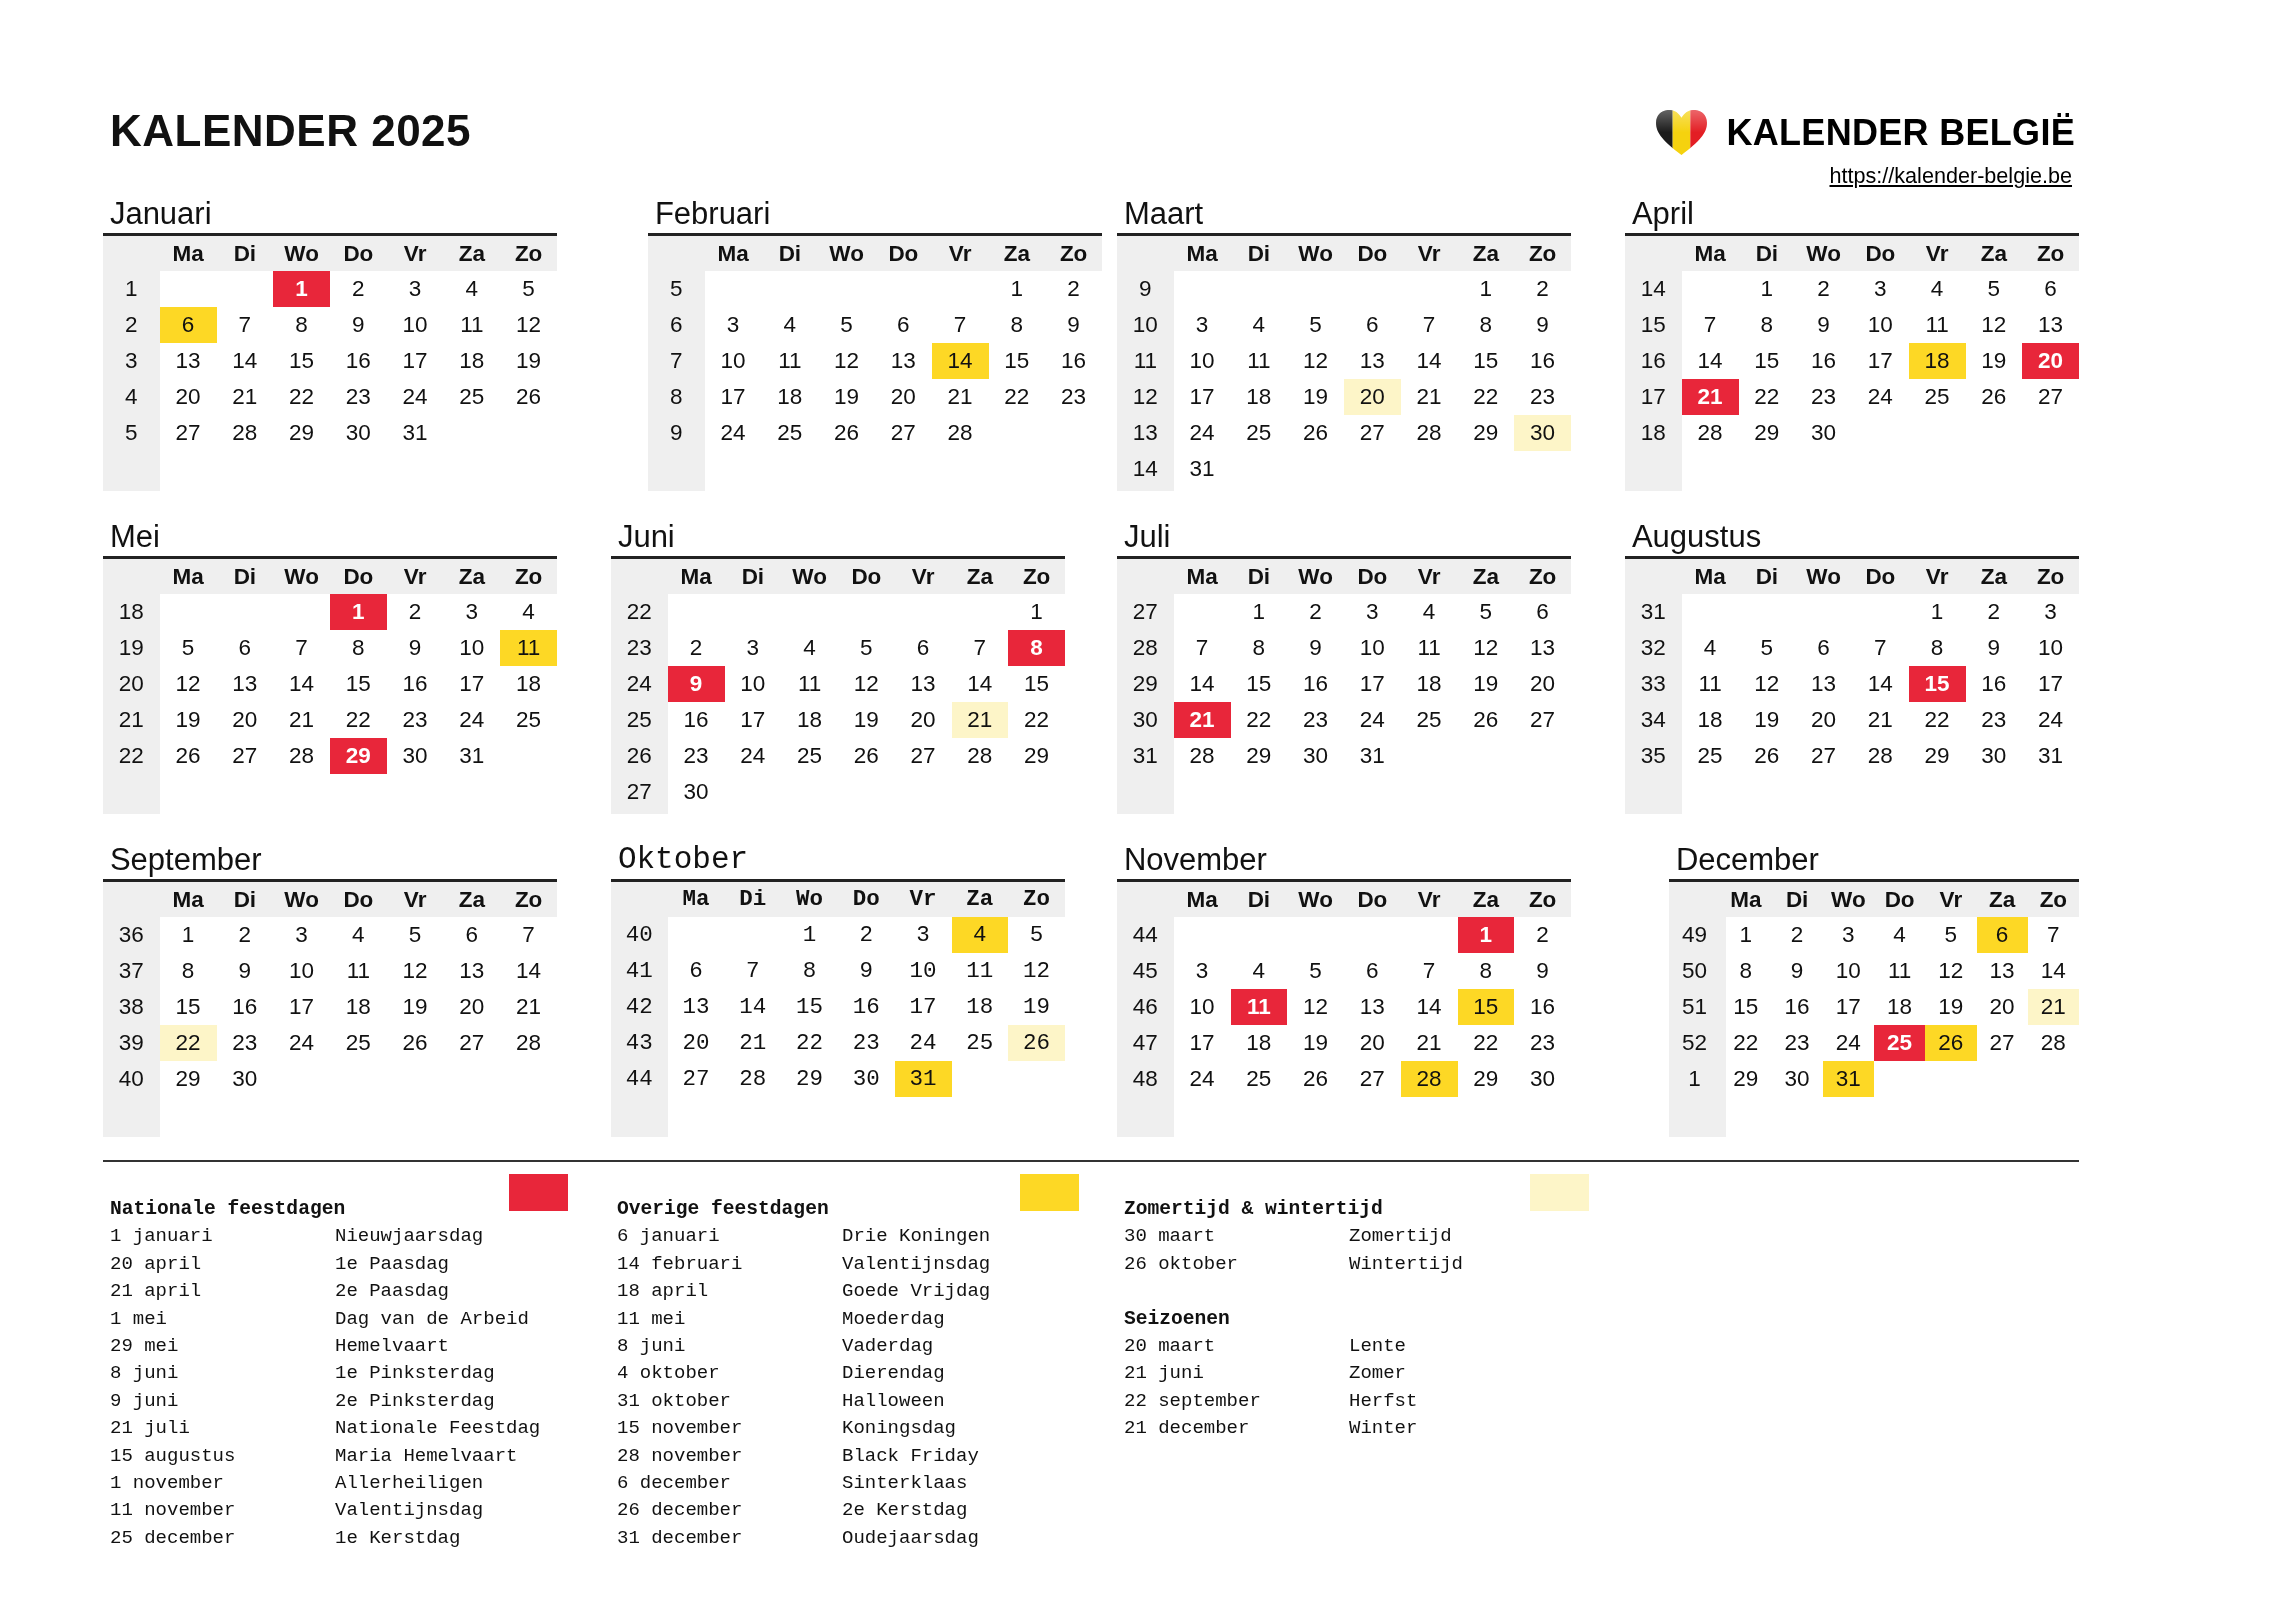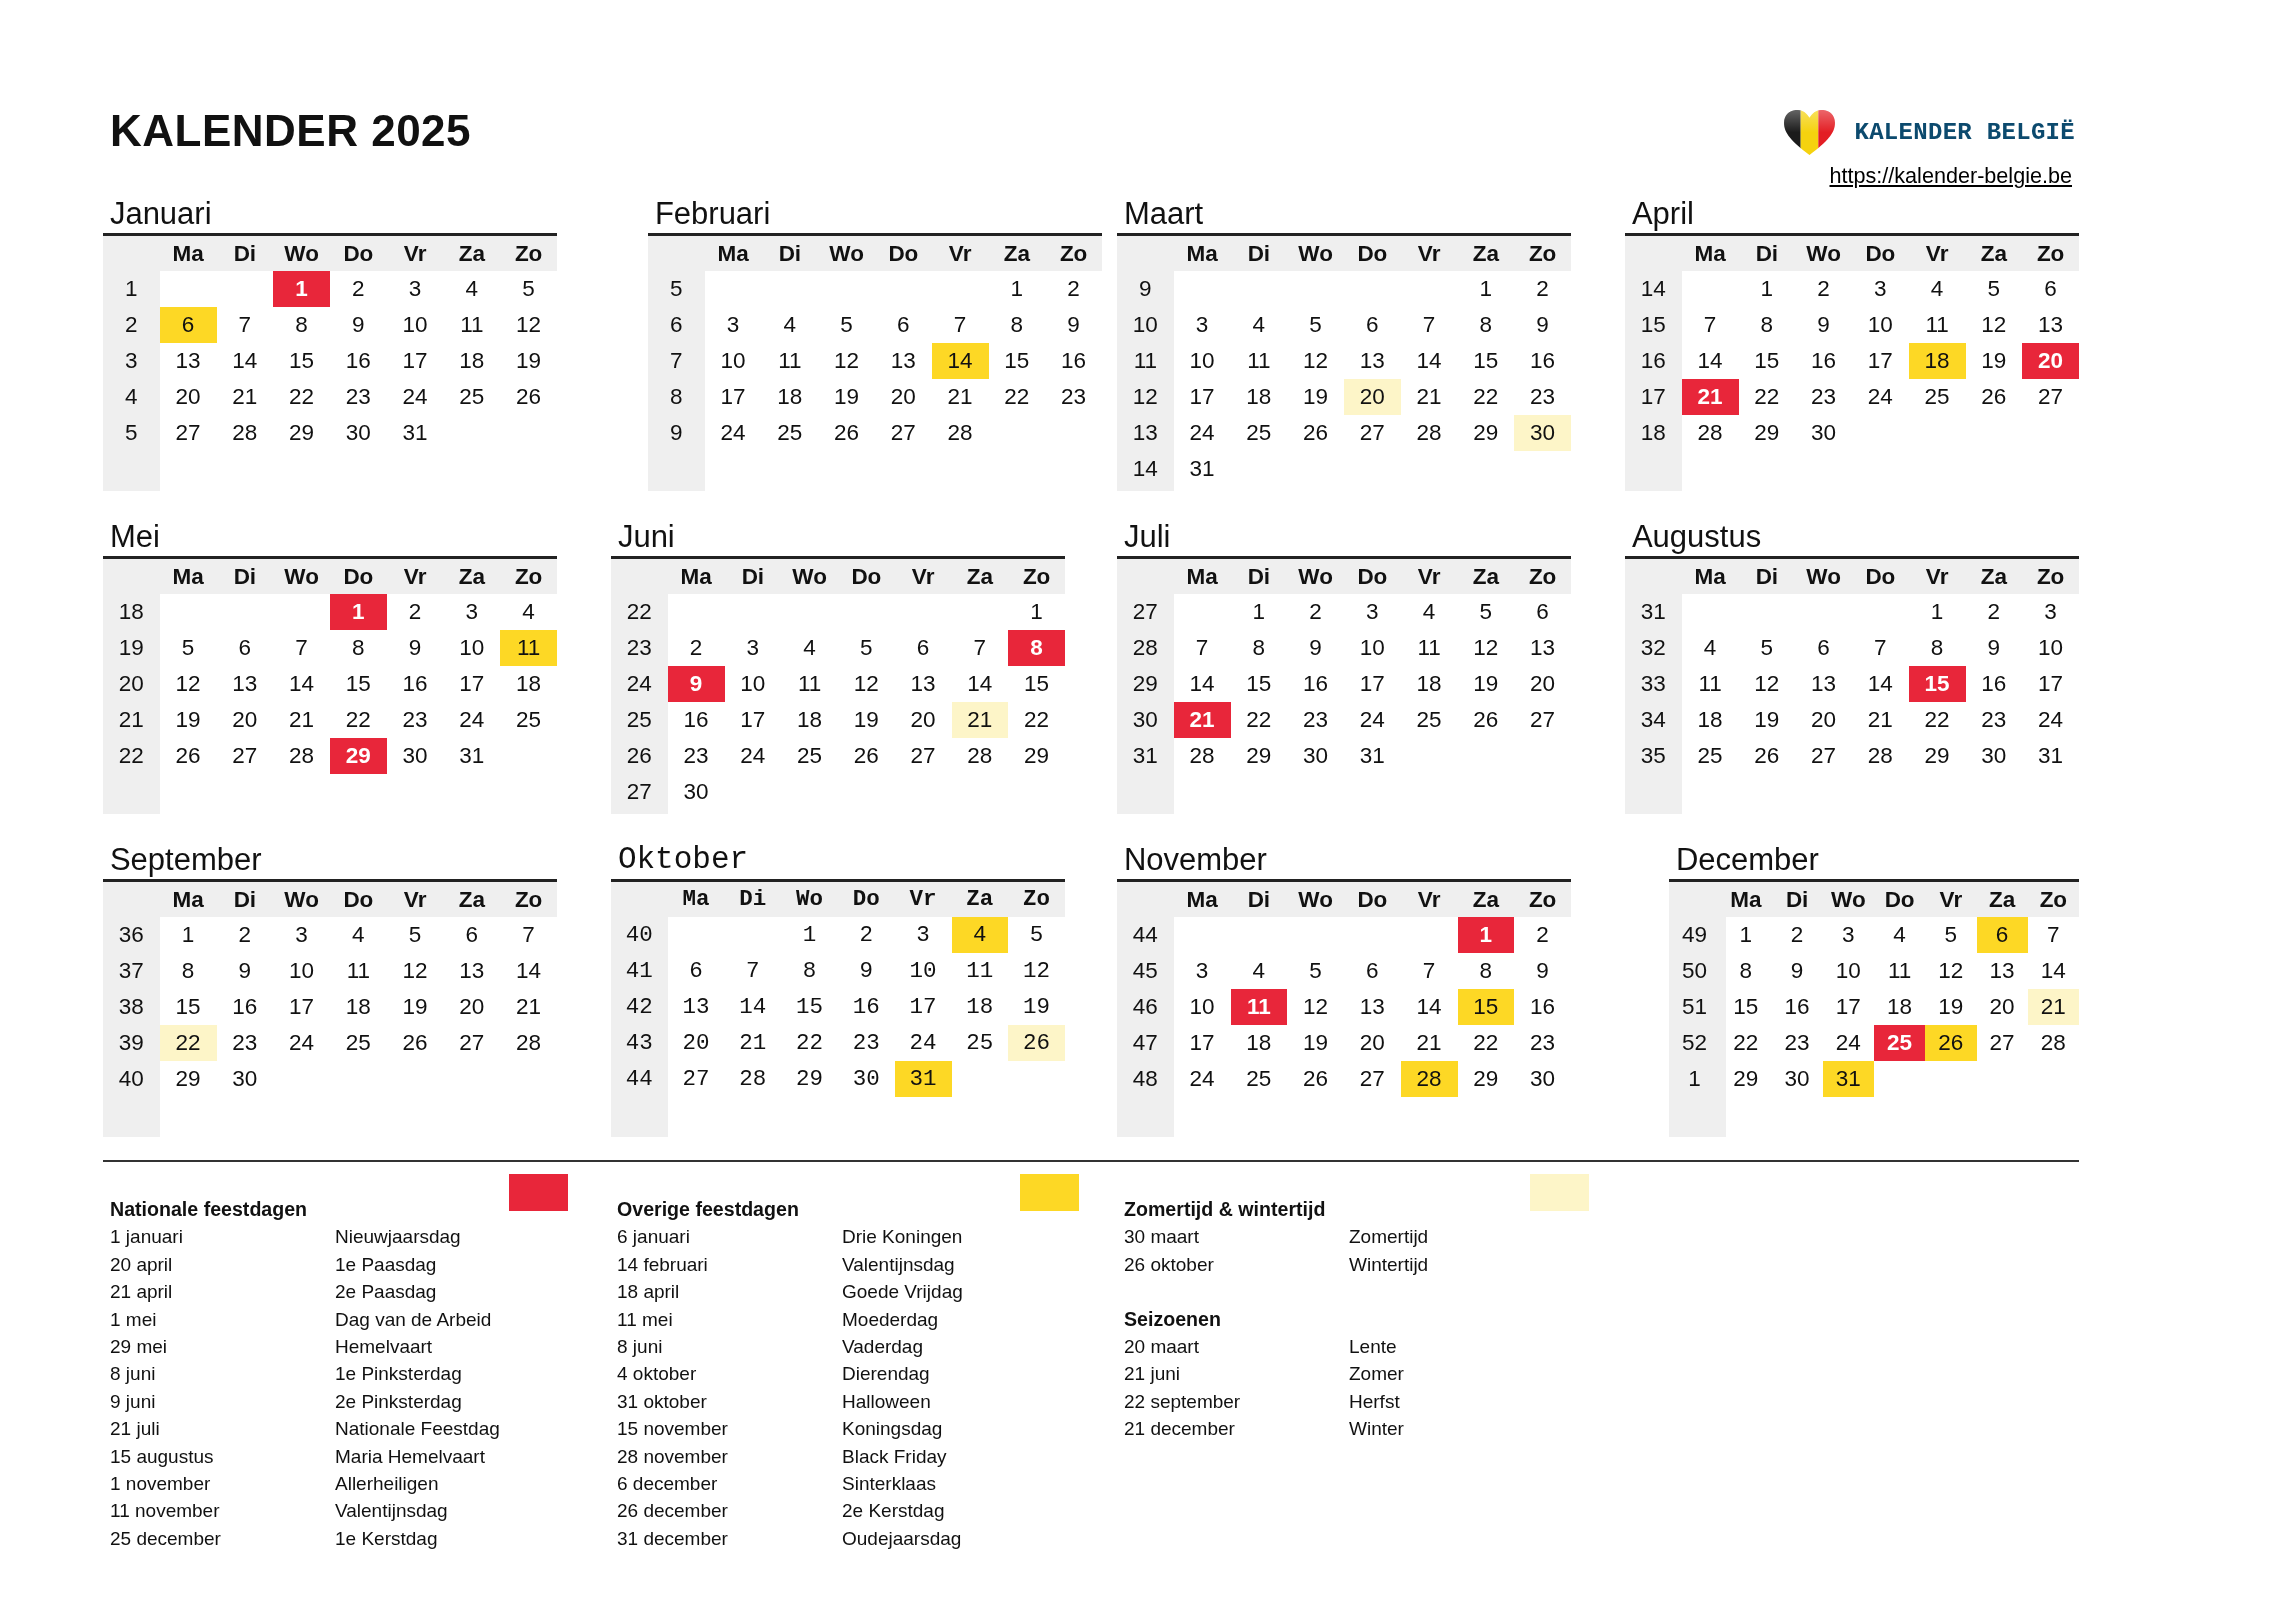--- a/index.html
+++ b/index.html
@@ -1,37 +1,37 @@
 <!DOCTYPE html>
 <html><head>
 <meta charset="utf-8">
 <style>
   * { box-sizing: border-box; margin: 0; padding: 0; }
   html, body { width: 2293px; height: 1620px; background: #ffffff; overflow: hidden; }
   body { position: relative; font-family: "Liberation Sans", sans-serif; color: #111; }
   .page-title { position: absolute; left: 110px; top: 106px; font-size: 44px; font-weight: bold; letter-spacing: 0.5px; }
   .brand { position: absolute; right: 218px; top: 108px; display: flex; align-items: center; gap: 17.6px; }
-  .brand-name { font-size: 24px; font-weight: bold; letter-spacing: 0.3px; color: #0c4a6e; font-family: Liberation Mono, monospace; }
+  .brand-name { font-size: 36px; font-weight: bold; letter-spacing: 0.3px; color: #000000; }
   .brand-url { position: absolute; right: 221px; top: 163px; font-size: 21.6px; text-decoration: underline; color: #000000; }
   .heart { width: 55px; height: 49px; }
 
   .month { position: absolute; width: 454px; }
   .month-name { font-size: 31px; height: 35px; line-height: 35px; padding-left: 6.9px; }
   .month-rule { height: 2.9px; background: #222; margin-top: 2px; }
   .grid { display: grid; grid-template-columns: repeat(8, 1fr); position: relative; }
   .grid .wk-band { position: absolute; left: 0; top: 0; width: 57px; background: #efefef; }
   .hdr { background: #efefef; height: 35px; line-height: 35px; text-align: center; font-weight: bold; font-size: 22.5px; }
   .cell { height: 36px; line-height: 36px; text-align: center; font-size: 22.5px; position: relative; z-index: 1; }
   .wk { position: relative; z-index: 1; }
   .cell.red { background: #e8263a; color: #fff; font-weight: bold; }
   .cell.yellow { background: #fdd825; }
   .cell.light { background: #fdf5c8; }
 
   .divider { position: absolute; left: 103px; top: 1160px; width: 1976px; height: 2px; background: #333; }
-  .legend { position: absolute; width: 453px; font-size: 19px; }
+  .legend { position: absolute; width: 453px; font-size: 19px; font-family: Liberation Mono, monospace; }
   .legend-title { font-weight: bold; font-size: 19.6px; height: 27.4px; line-height: 27.4px; }
   .legend-swatch { position: absolute; right: 0; top: -21.6px; width: 59px; height: 37px; }
   .legend-row { display: flex; height: 27.4px; line-height: 27.4px; }
   .legend-row .d { width: 225px; }
   .legend-gap { height: 27.4px; }
 </style>
 </head>
 <body>
 
 <div class="page-title">KALENDER 2025</div>

